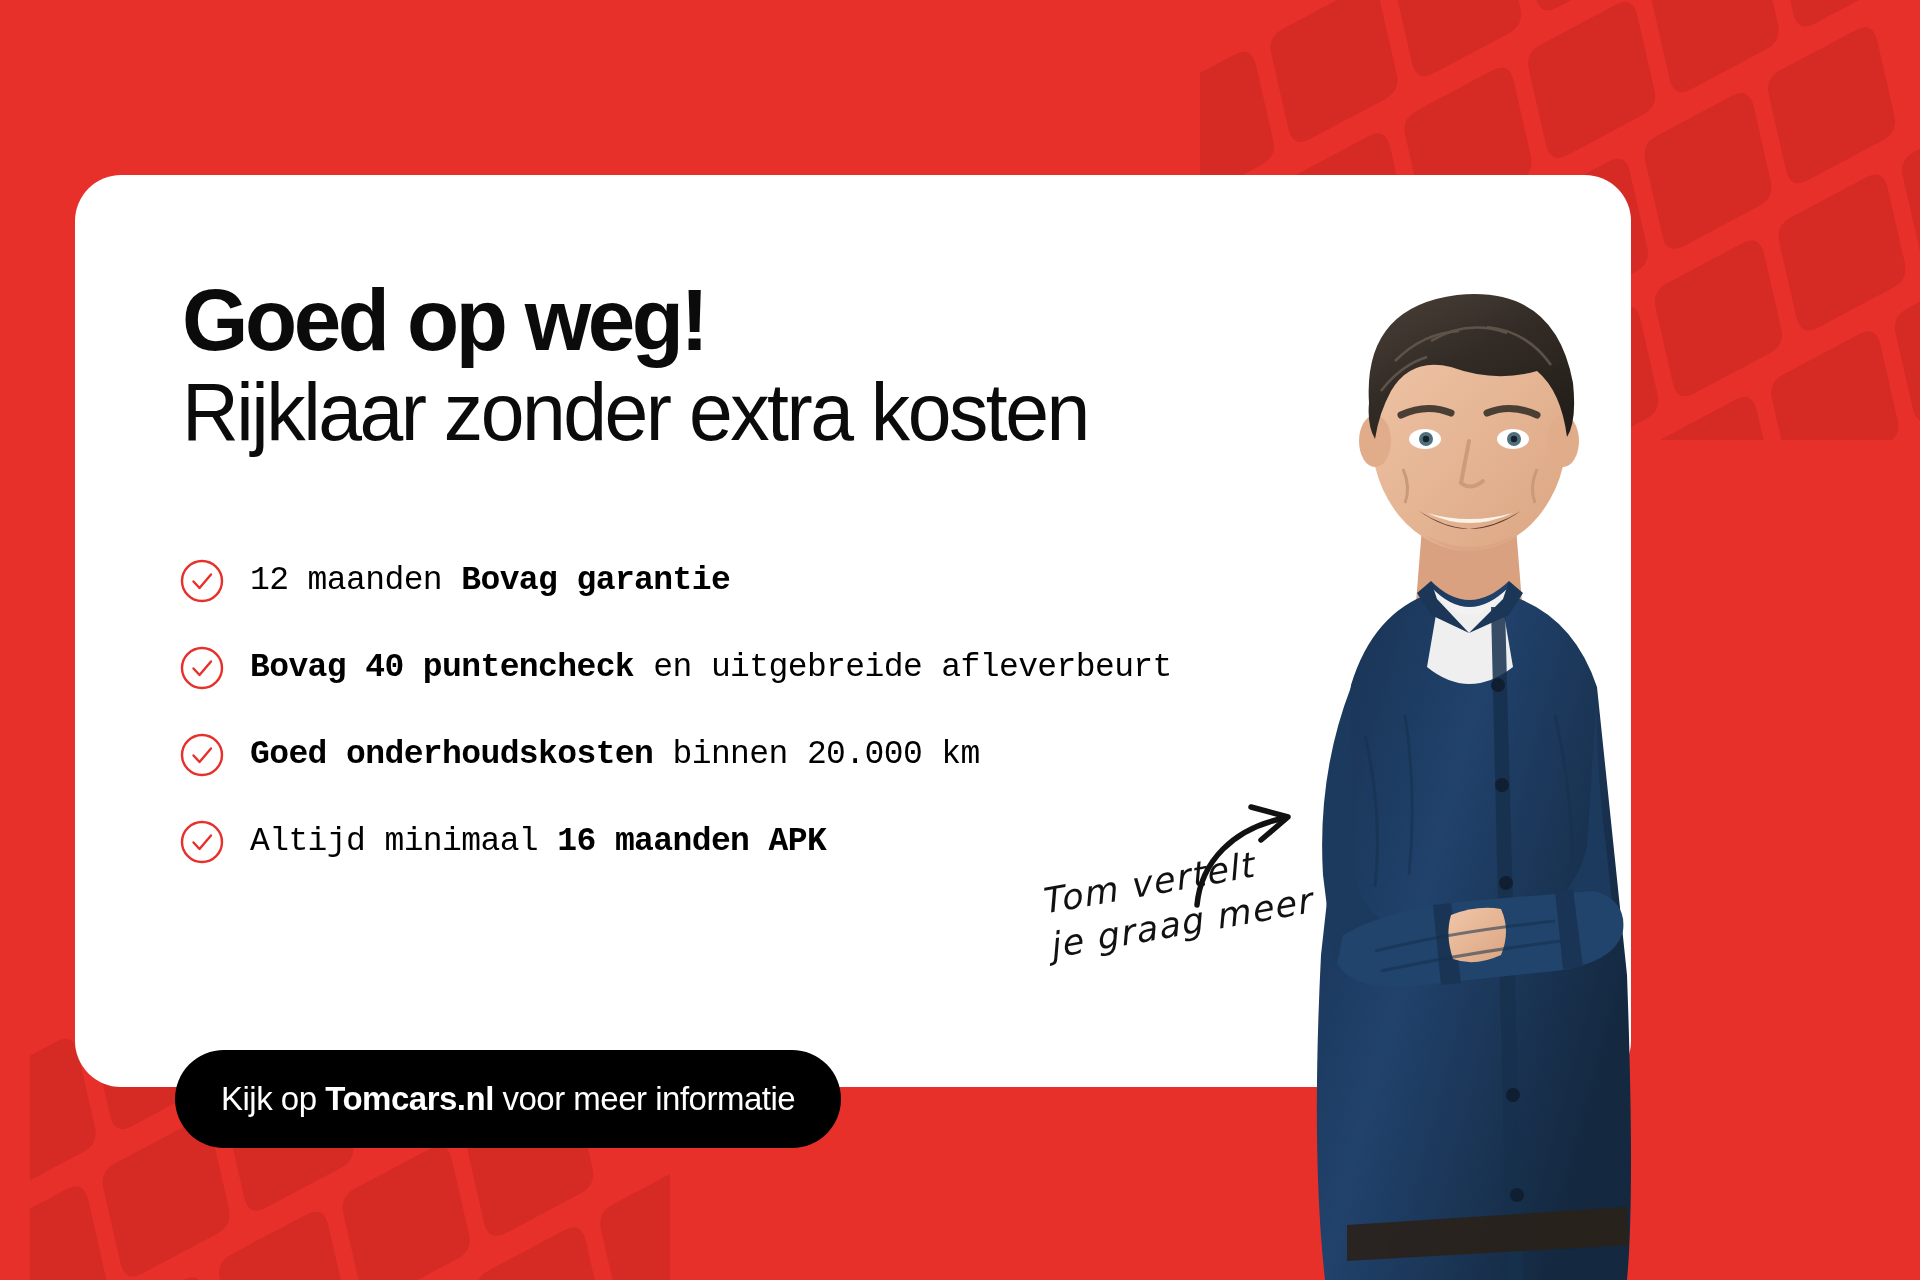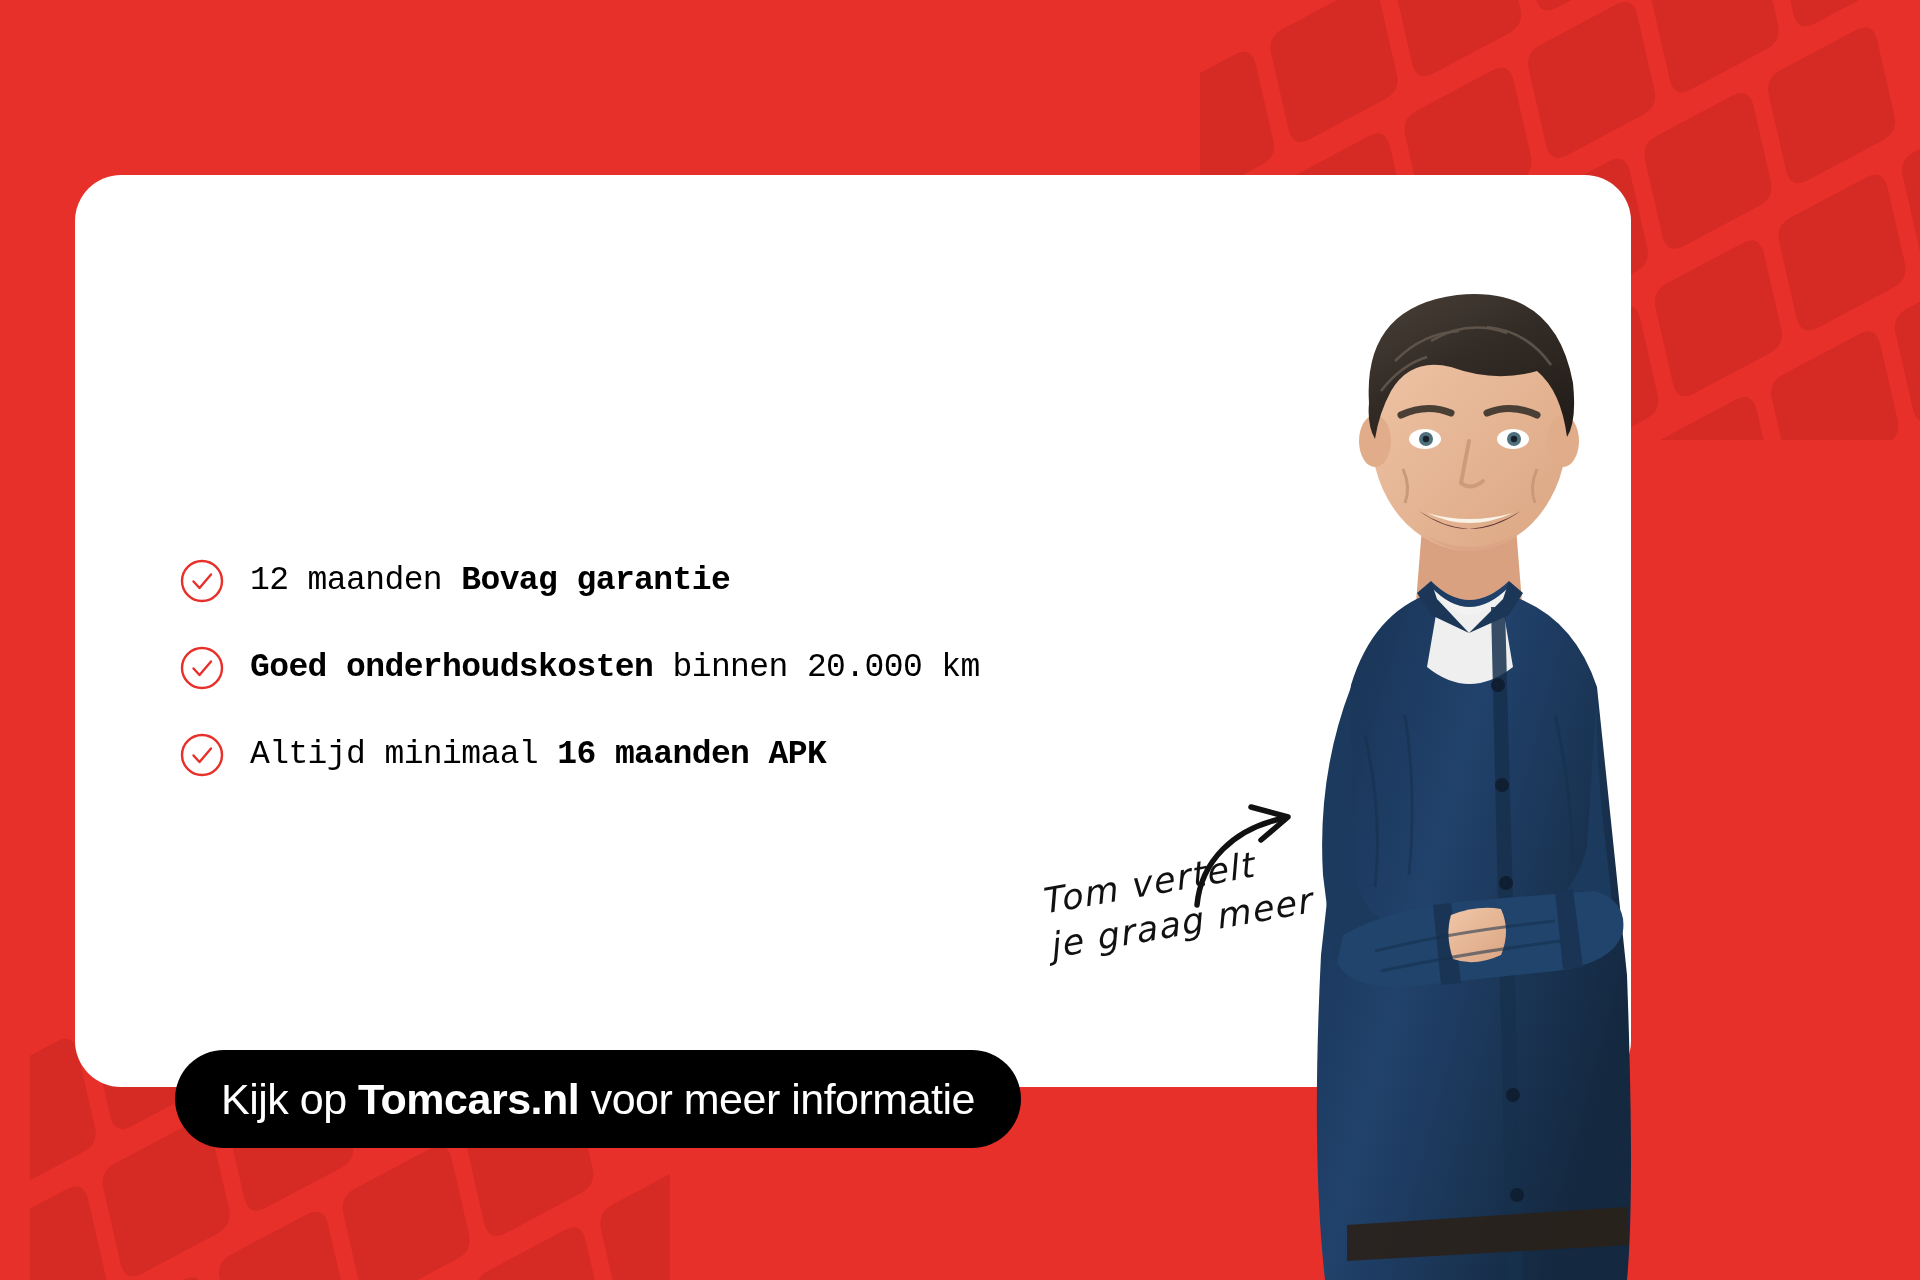--- a/index.html
+++ b/index.html
@@ -118,21 +118,21 @@
     height: 98px;
     padding: 0 46px;
     display: flex;
     align-items: center;
     background: #000000;
     border-radius: 49px;
     box-sizing: border-box;
   }
   #cta .cta-text {
     font-family: "Liberation Sans", sans-serif;
-    font-size: 43px;
+    font-size: 33px;
     letter-spacing: -0.5px;
     color: #ffffff;
     white-space: nowrap;
   }
   #cta .cta-text b { font-weight: 700; }
 
   
   #note {
     position: absolute;
     left: 1040px;
@@ -328,33 +328,46 @@
           </g>
         <g transform="translate(540,365)">
             <use href="#lug"></use>
           </g>
       </g>
     </svg>
   </div>
 
   <div id="card"></div>
 
+  <div id="headings">
+    <div class="head-1">Goed op weg!</div>
+    <div class="head-2">Rijklaar zonder extra kosten</div>
+  </div>
 
   <div id="features">
 
     <div class="feature">
       <span class="check-badge">
         <svg width="44" height="44" viewBox="0 0 44 44">
           <circle cx="22" cy="22" r="20" fill="none" stroke="#E8302A" stroke-width="2.4"></circle>
           <path d="M13.5 22.5 L19.5 29 L31 15.5" fill="none" stroke="#E8302A" stroke-width="2.4" stroke-linecap="round" stroke-linejoin="round"></path>
         </svg>
       </span>
       <span class="feature-text"><span>12 maanden </span><b>Bovag garantie</b><span></span></span>
     </div>
 
+    <div class="feature">
+      <span class="check-badge">
+        <svg width="44" height="44" viewBox="0 0 44 44">
+          <circle cx="22" cy="22" r="20" fill="none" stroke="#E8302A" stroke-width="2.4"></circle>
+          <path d="M13.5 22.5 L19.5 29 L31 15.5" fill="none" stroke="#E8302A" stroke-width="2.4" stroke-linecap="round" stroke-linejoin="round"></path>
+        </svg>
+      </span>
+      <span class="feature-text"><span></span><b>Bovag 40 puntencheck</b><span> en uitgebreide afleverbeurt</span></span>
+    </div>
 
     <div class="feature">
       <span class="check-badge">
         <svg width="44" height="44" viewBox="0 0 44 44">
           <circle cx="22" cy="22" r="20" fill="none" stroke="#E8302A" stroke-width="2.4"></circle>
           <path d="M13.5 22.5 L19.5 29 L31 15.5" fill="none" stroke="#E8302A" stroke-width="2.4" stroke-linecap="round" stroke-linejoin="round"></path>
         </svg>
       </span>
       <span class="feature-text"><span></span><b>Goed onderhoudskosten</b><span> binnen 20.000 km</span></span>
     </div>

